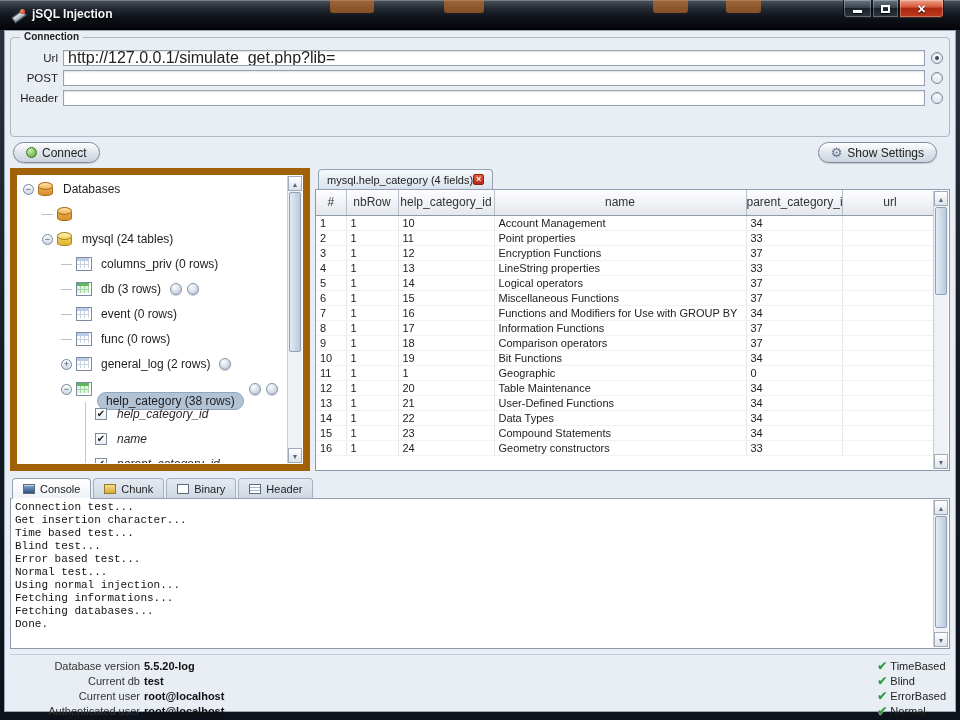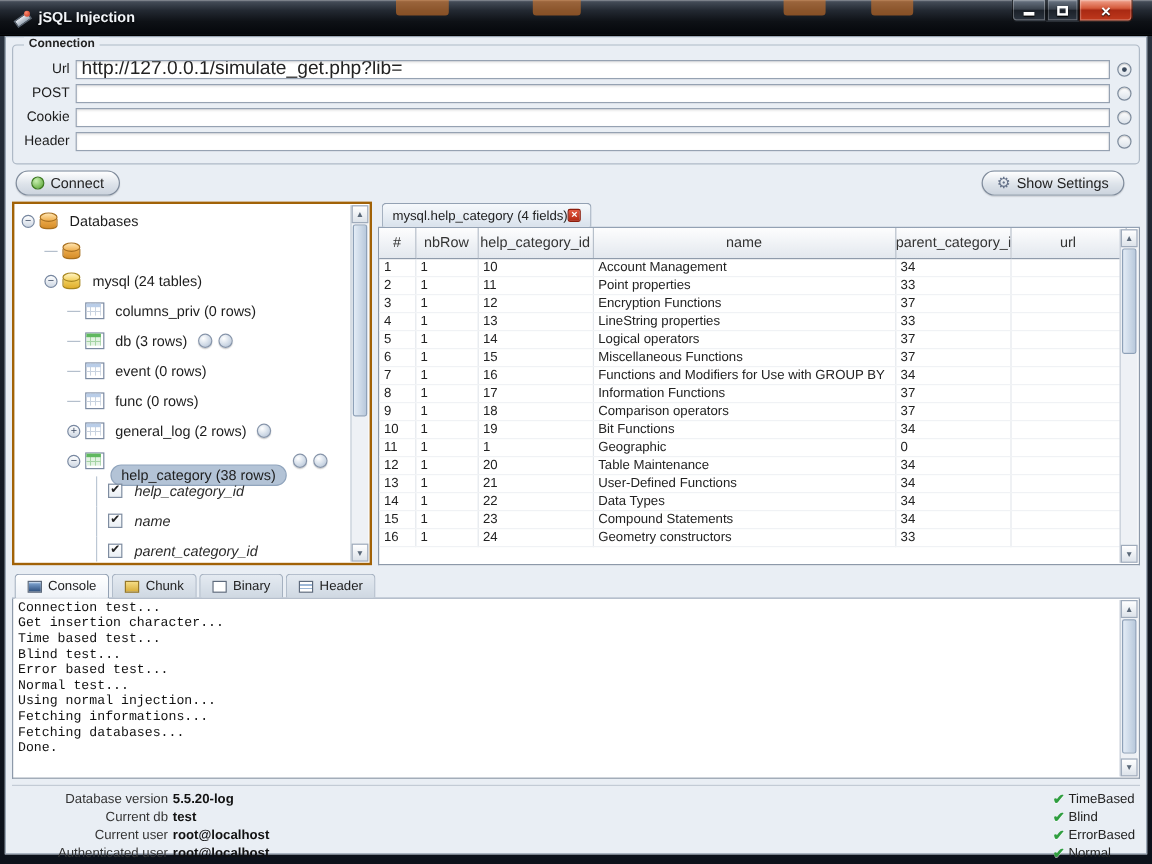--- a/index.html
+++ b/index.html
@@ -62,21 +62,21 @@
     padding:0 12px; border:1px solid #7f8b9b; border-radius:11px;
     background:linear-gradient(180deg,#ffffff,#dde3ea 55%,#ccd4de);
     font-size:12px; color:#222; box-shadow:0 1px 1px rgba(0,0,0,.15); }
   .pill-btn.left{ left:0; } .pill-btn.right{ right:0; }
   .connect-ic{ width:11px; height:11px; border-radius:50%;
     background:radial-gradient(circle at 35% 30%,#c8efb0,#53a02e); border:1px solid #3c7a1f; }
   .gear-ic{ font-size:13px; color:#66738a; line-height:11px; }
 
   
   .tree-panel{ position:absolute; left:5px; top:137px; width:300px; height:303px;
-    background:#fff; border:2px solid #a16207; }
+    background:#fff; border:7px solid #a16207; }
   .tree-scroll{ position:absolute; left:1px; top:1px; right:16px; bottom:1px; overflow:hidden; }
   .tree-row{ display:flex; align-items:center; height:25px; font-size:12px; color:#1d1d1d; white-space:nowrap; }
   .tw{ width:14px; height:14px; position:relative; flex:none; }
   .tw.expanded::before,.tw.collapsed::before{ content:''; position:absolute; left:1px; top:2px;
     width:9px; height:9px; border:1px solid #7787a0; border-radius:50%;
     background:linear-gradient(#fff,#cfd8e4); }
   .tw.expanded::after{ content:'\2212'; position:absolute; left:1px; top:1px; width:11px;
     text-align:center; font-size:9px; color:#3c4a62; line-height:12px; }
   .tw.collapsed::after{ content:'+'; position:absolute; left:1px; top:1px; width:11px;
     text-align:center; font-size:9px; color:#3c4a62; line-height:12px; }
@@ -202,25 +202,20 @@
           <span class="conn-label">Url</span>
           <input class="conn-input" value="http://127.0.0.1/simulate_get.php?lib=" style="">
           <span class="conn-radio on"></span>
         </div>
         <div class="conn-row">
           <span class="conn-label">POST</span>
           <input class="conn-input" value="" style="">
           <span class="conn-radio"></span>
         </div>
         <div class="conn-row">
-          <span class="conn-label">Cookie</span>
-          <input class="conn-input" value="" style="">
-          <span class="conn-radio"></span>
-        </div>
-        <div class="conn-row">
           <span class="conn-label">Header</span>
           <input class="conn-input" value="" style="">
           <span class="conn-radio"></span>
         </div>
       </div>
     </div>
 
     <div class="btn-row">
       <div class="pill-btn left">
         <span class="connect-ic"></span>

